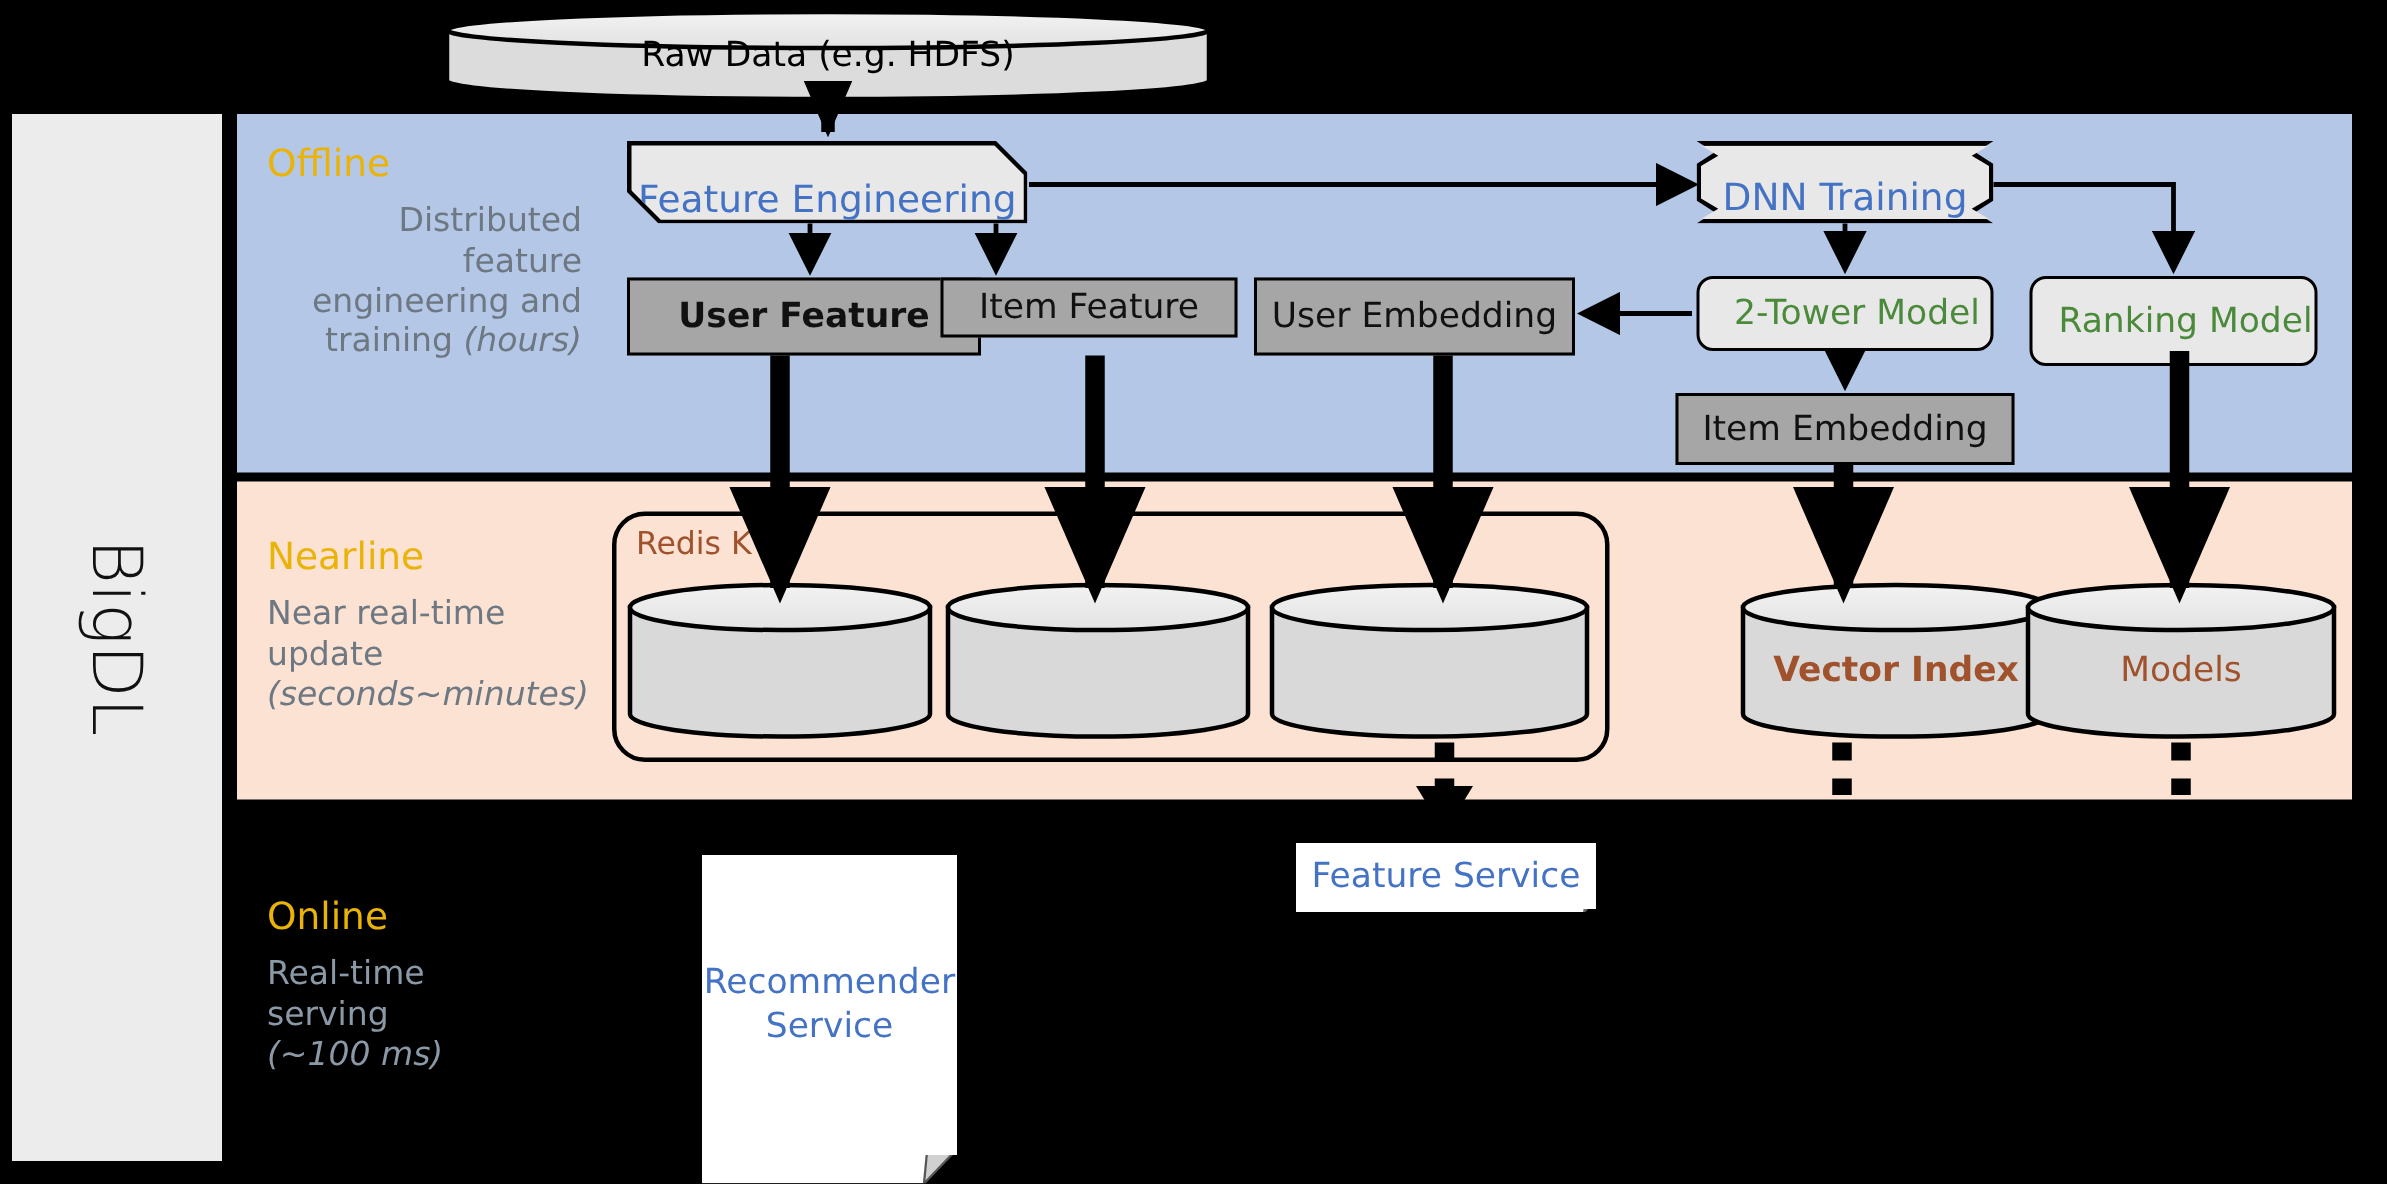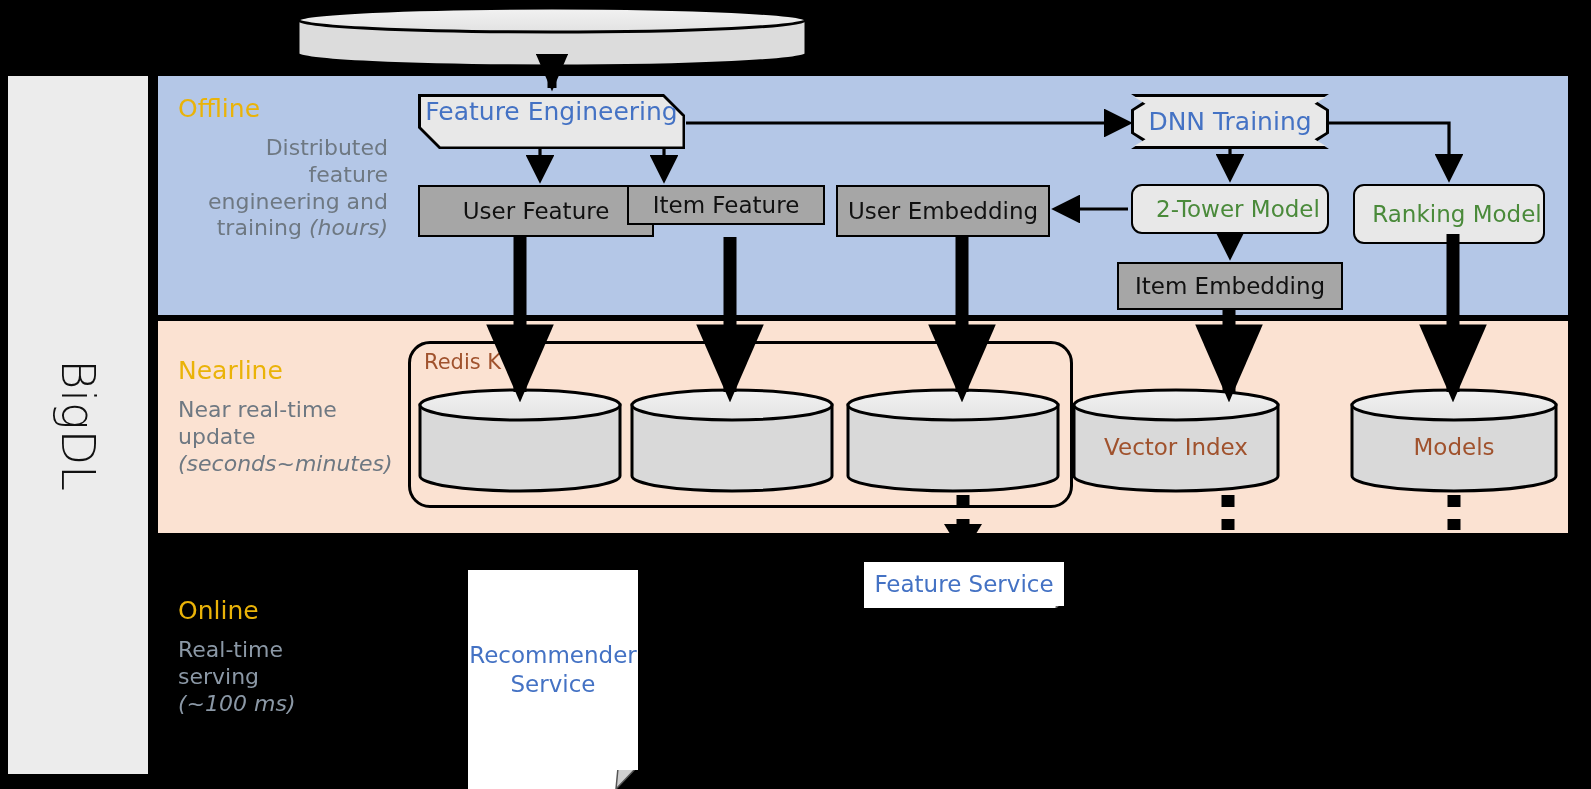--- a/index.html
+++ b/index.html
@@ -40,32 +40,32 @@
   .round-box{
     background:#e8e8e8;border:2.5px solid #000;border-radius:11px;
     display:flex;align-items:center;justify-content:center;
     font-size:23px;font-family:"DejaVu Sans",sans-serif;padding-left:16px;
   }
   .green-txt{color:#4a8a3a;}
 
   
   .cutbox{
     background:#e8e8e8;
-    display:flex;align-items:flex-start;justify-content:center;
+    display:flex;align-items:flex-end;justify-content:center;
     font-size:25px;color:#4472c4;font-family:"DejaVu Sans",sans-serif;
     clip-path:polygon(0 0, calc(100% - 20px) 0, 100% 20px, 100% 100%, 20px 100%, 0 calc(100% - 20px));
   }
   .cutbox-brd{background:#000;
     clip-path:polygon(0 0, calc(100% - 21px) 0, 100% 21px, 100% 100%, 21px 100%, 0 calc(100% - 21px));
   }
 
   
   .flagbox{
     background:#e8e8e8;
-    display:flex;align-items:center;justify-content:center;
+    display:flex;align-items:flex-end;justify-content:center;
     font-size:25px;color:#4472c4;font-family:"DejaVu Sans",sans-serif;
     clip-path:polygon(0 0, 100% 0, 94% 14%, 100% 28%, 100% 72%, 94% 86%, 100% 100%,
                       0 100%, 6% 86%, 0 72%, 0 28%, 6% 14%);
   }
   .flagbox-brd{background:#000;
     clip-path:polygon(0 0, 100% 0, 94% 14%, 100% 28%, 100% 72%, 94% 86%, 100% 100%,
                       0 100%, 6% 86%, 0 72%, 0 28%, 6% 14%);
   }
 
   
@@ -135,33 +135,34 @@
     <svg width="512" height="62" viewBox="0 0 512 62">
       <defs>
         <linearGradient id="gTopFlat" x1="0" y1="0" x2="0" y2="1">
           <stop offset="0%" stop-color="#f2f2f2"></stop>
             <stop offset="100%" stop-color="#e2e2e2"></stop>
         </linearGradient>
       </defs>
       <path d="M2,14 L2,48 A254,12 0 0 0 510,48 L510,14 Z" fill="#dcdcdc" stroke="#000" stroke-width="3"></path>
       <ellipse cx="256" cy="14" rx="254" ry="12" fill="url(#gTopFlat)" stroke="#000" stroke-width="3"></ellipse>
     </svg>
+    <div class="cyl-label" style="top:50%;">Raw Data (e.g. HDFS)</div>
   </div>
 
   <div class="abs cutbox-brd" style="left:418px;top:94px;width:267px;height:55px;"></div>
   <div class="abs cutbox" style="left:420.5px;top:96.5px;width:262px;height:50px;">
     <span>Feature Engineering</span>
   </div>
 
   <div class="abs flagbox-brd" style="left:1131px;top:94px;width:198px;height:55px;"></div>
   <div class="abs flagbox" style="left:1134px;top:97px;width:192px;height:49px;">
     <span>DNN Training</span>
   </div>
 
-  <div class="abs gray-box" style="left:418px;top:185px;width:236px;height:52px;">
+  <div class="abs gray-box" style="left:418px;top:185px;width:236px;height:52px;font-weight:bold;">
     <span>User Feature</span>
   </div>
   <div class="abs gray-box" style="left:627px;top:185px;width:198px;height:40px;">
     <span>Item Feature</span>
   </div>
   <div class="abs gray-box" style="left:836px;top:185px;width:214px;height:52px;">
     <span>User Embedding</span>
   </div>
   <div class="abs gray-box" style="left:1117px;top:262px;width:226px;height:48px;">
     <span>Item Embedding</span>
@@ -210,21 +211,21 @@
         <stop offset="0%" stop-color="#f2f2f2"></stop>
             <stop offset="100%" stop-color="#e3e3e3"></stop>
           </linearGradient>
         </defs>
       <path d="M2,17 L2,88 A105,15 0 0 0 212,88 L212,17 Z" fill="#d9d9d9" stroke="#000" stroke-width="3"></path>
       <ellipse cx="107" cy="17" rx="105" ry="15" fill="url(#gc3)" stroke="#000" stroke-width="3"></ellipse>
     </svg>
     <div class="cyl-label"></div>
   </div>
 
-  <div class="cyl" style="left:1072px;top:388px;">
+  <div class="cyl" style="left:1160px;top:388px;font-weight:bold;">
     <svg width="208" height="105" viewBox="0 0 208 105">
       <defs>
           <linearGradient id="gc4" x1="0" y1="0" x2="0" y2="1">
         <stop offset="0%" stop-color="#f2f2f2"></stop>
             <stop offset="100%" stop-color="#e3e3e3"></stop>
           </linearGradient>
         </defs>
       <path d="M2,17 L2,88 A102,15 0 0 0 206,88 L206,17 Z" fill="#d9d9d9" stroke="#000" stroke-width="3"></path>
       <ellipse cx="104" cy="17" rx="102" ry="15" fill="url(#gc4)" stroke="#000" stroke-width="3"></ellipse>
     </svg>

